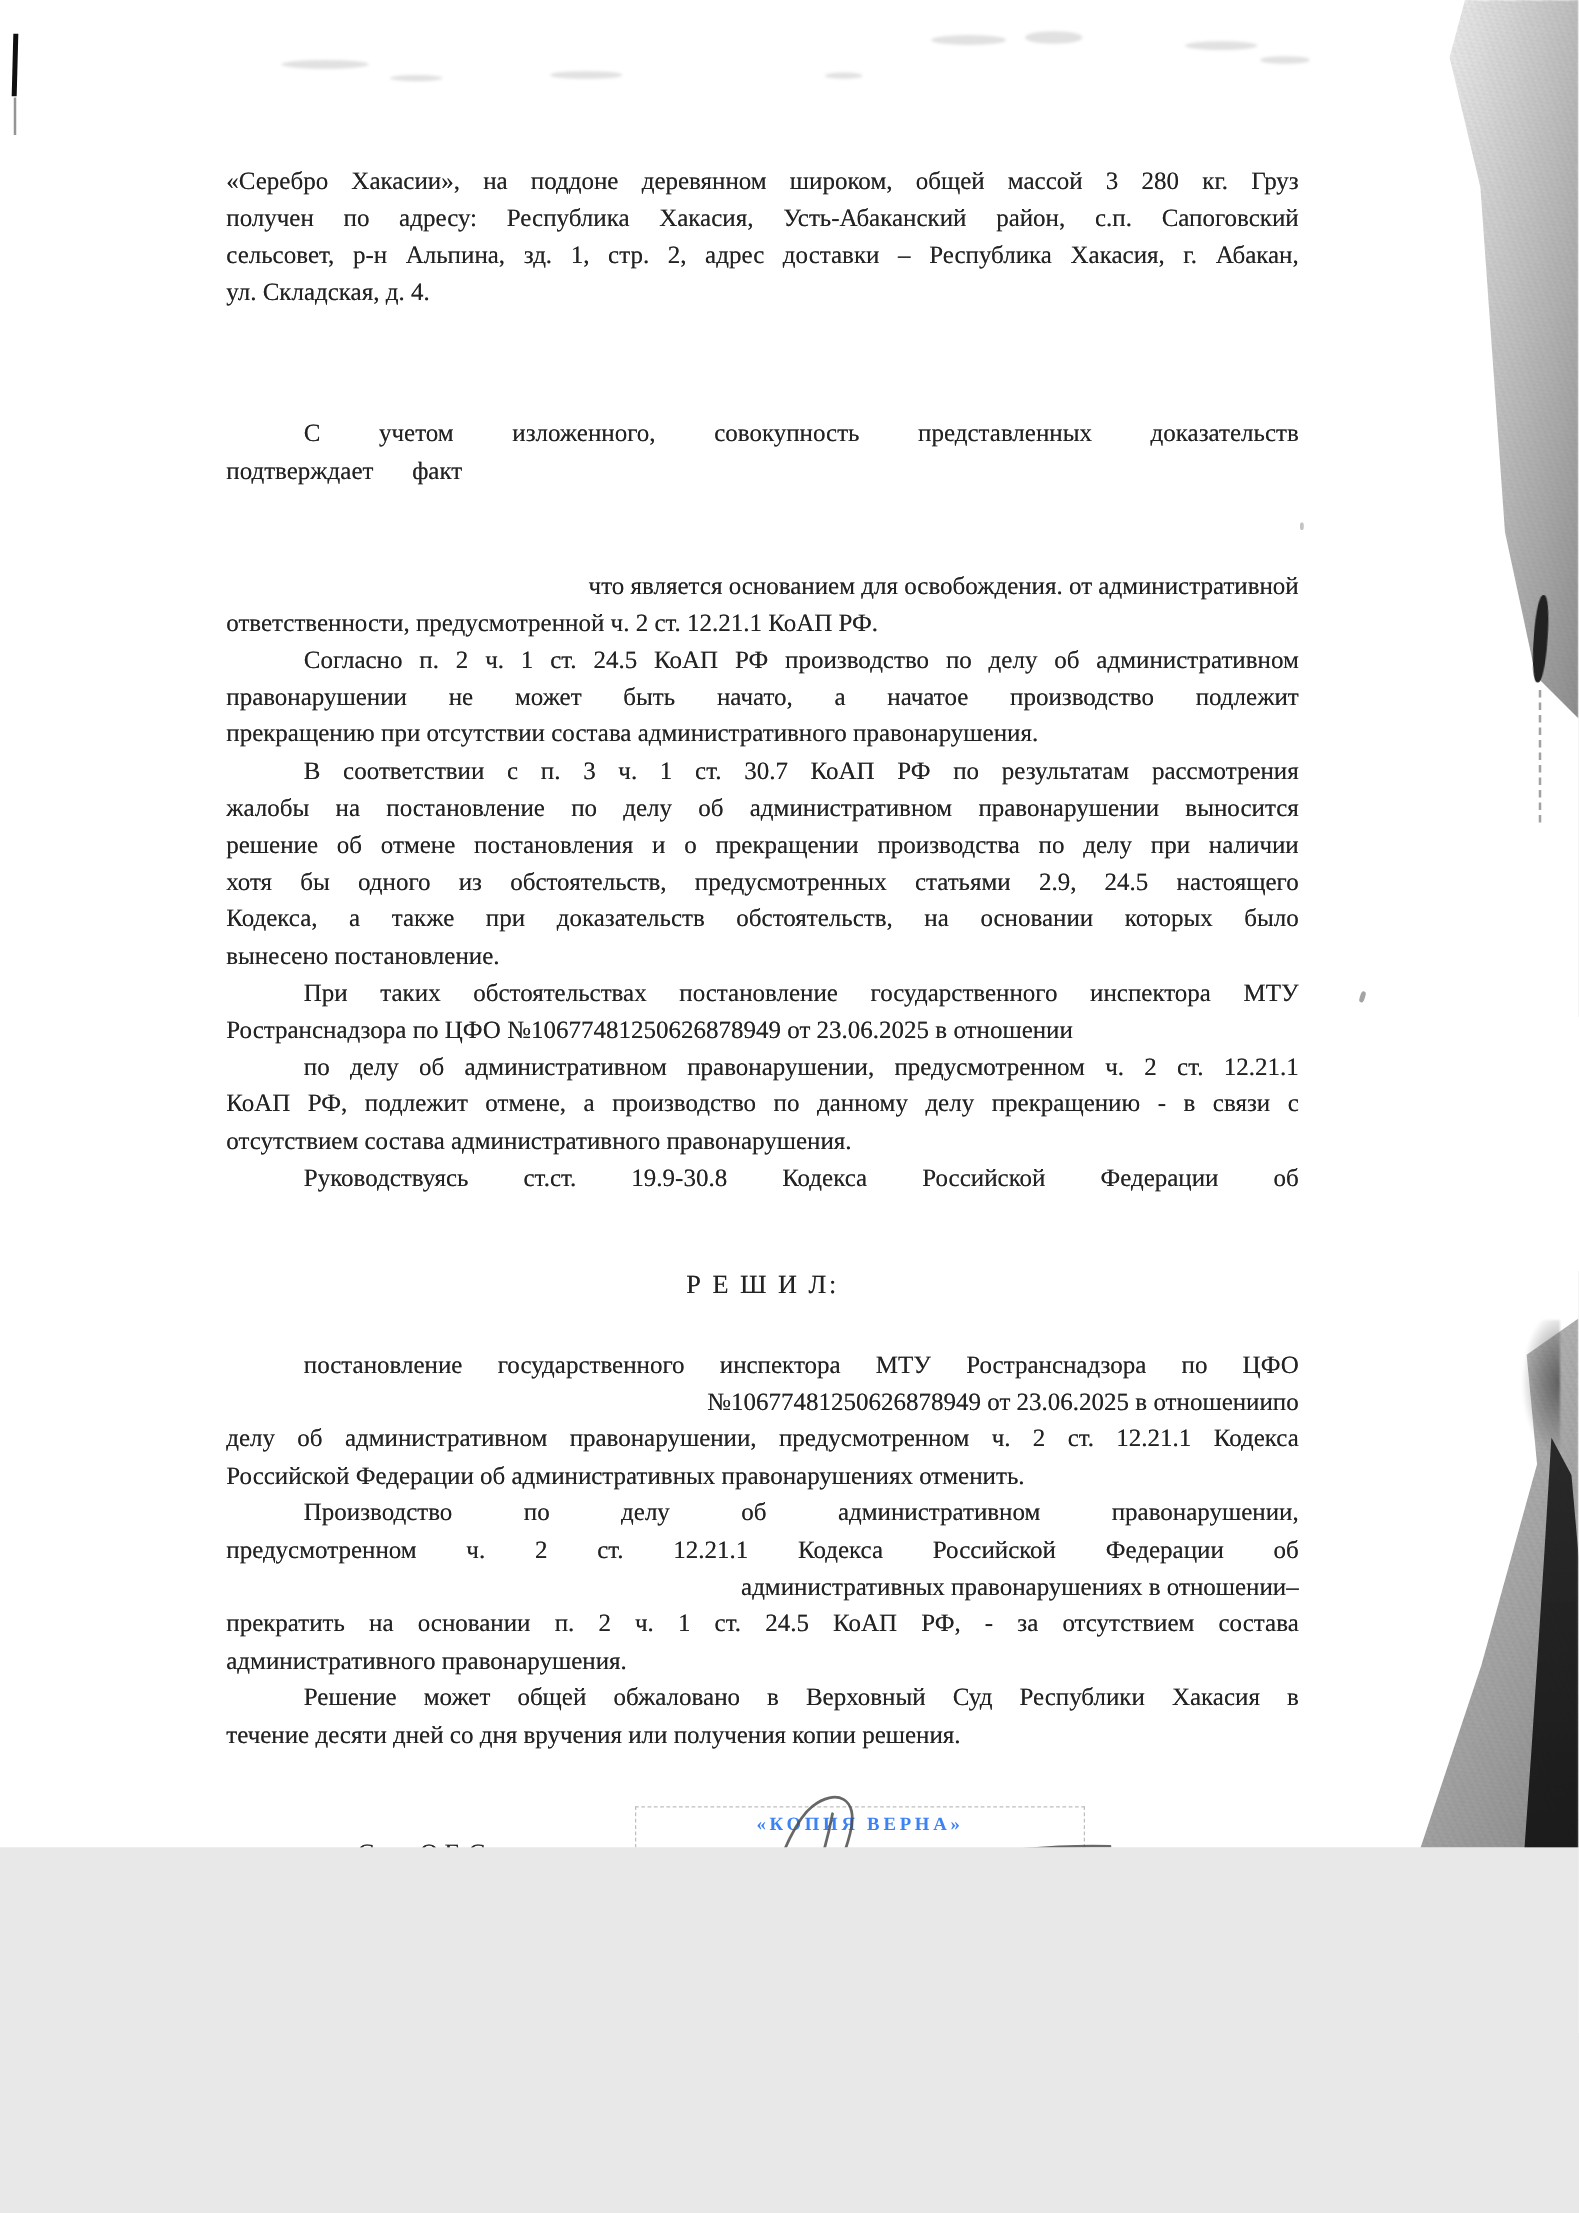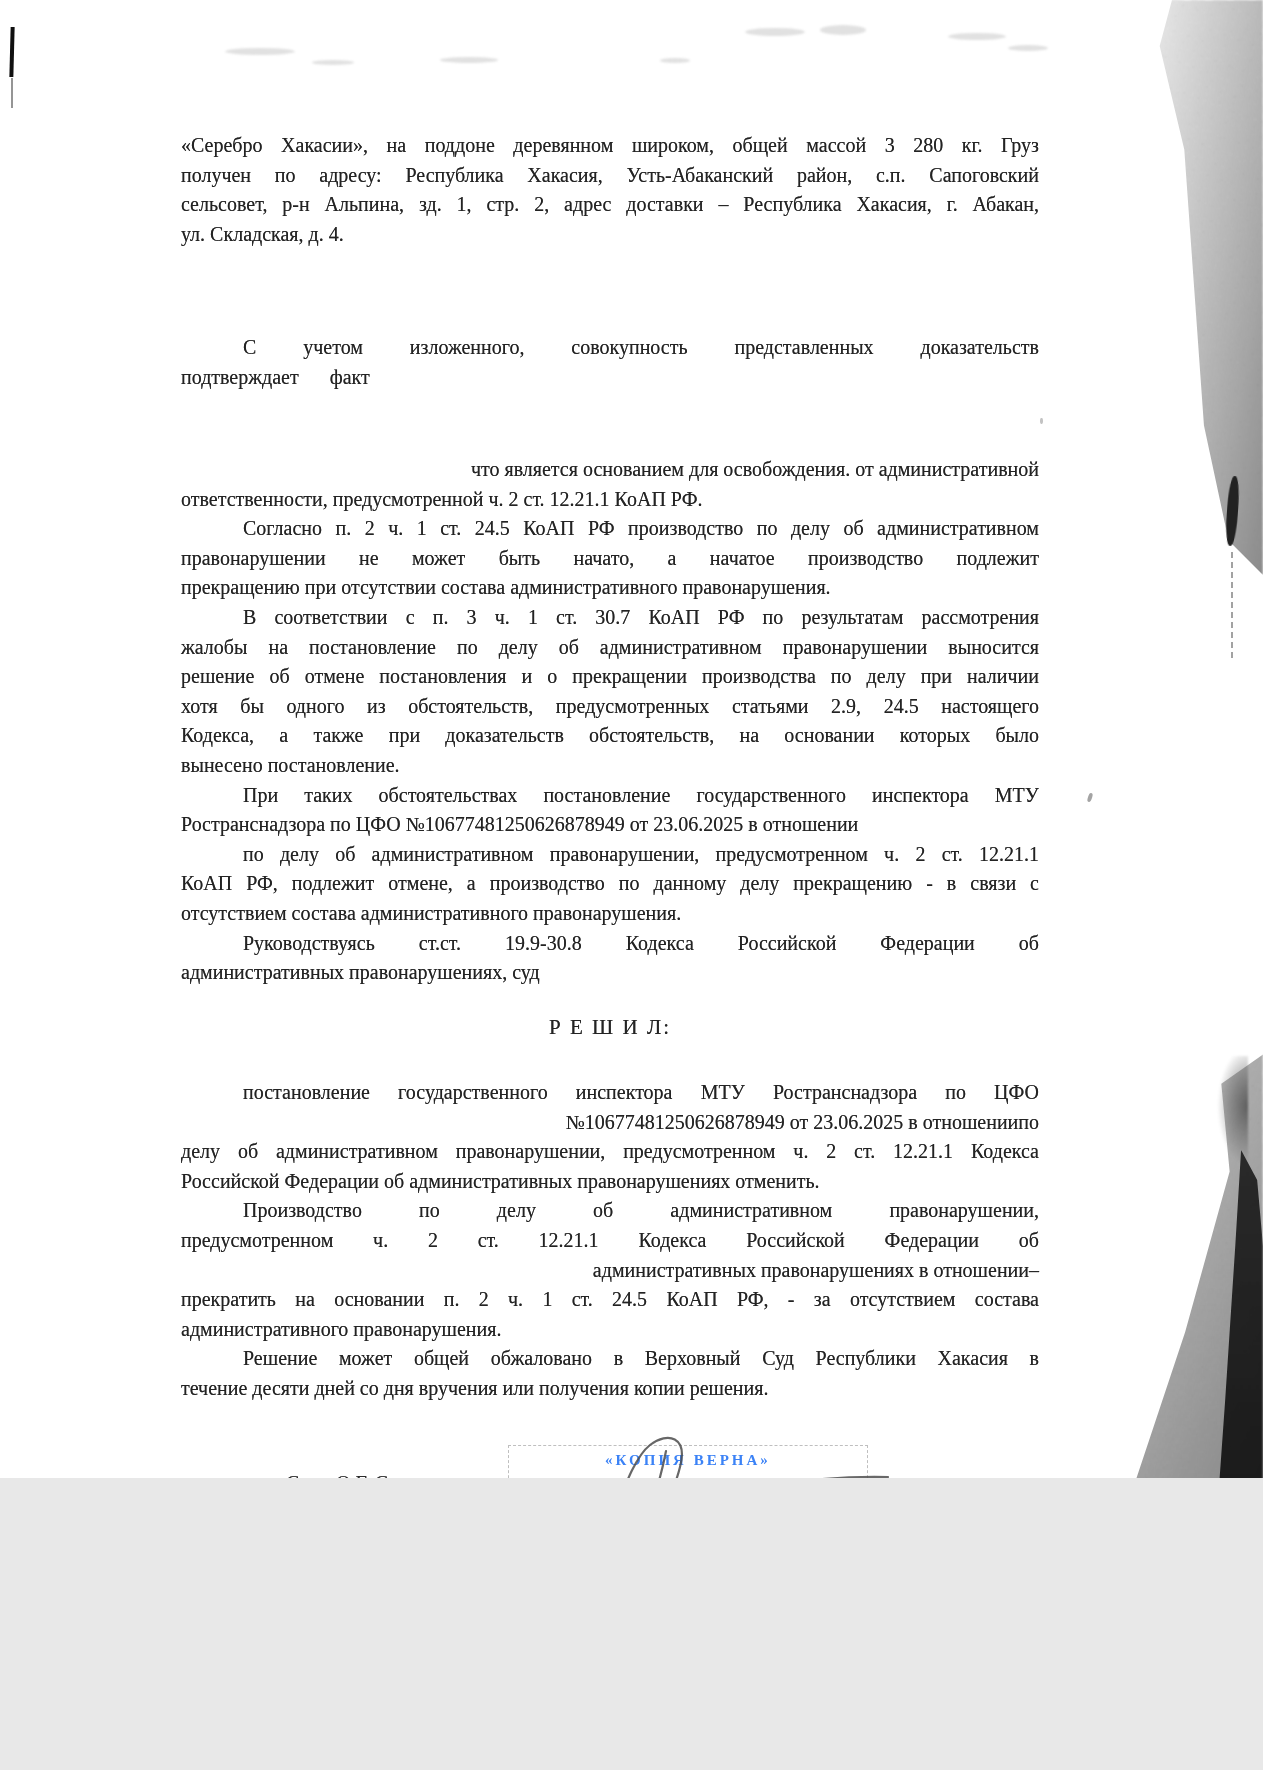--- a/index.html
+++ b/index.html
@@ -129,21 +129,20 @@
         <div class="ln st">решение об отмене постановления и о прекращении производства по делу при наличии</div>
         <div class="ln st">хотя бы одного из обстоятельств, предусмотренных статьями 2.9, 24.5 настоящего</div>
         <div class="ln st">Кодекса, а также при доказательств обстоятельств, на основании которых было</div>
         <div class="ln">вынесено постановление.</div>
         <div class="ln ind st">При таких обстоятельствах постановление государственного инспектора МТУ</div>
         <div class="ln">Ространснадзора по ЦФО №10677481250626878949 от 23.06.2025 в отношении</div>
         <div class="ln ind st">по делу об административном правонарушении, предусмотренном ч. 2 ст. 12.21.1</div>
         <div class="ln st">КоАП РФ, подлежит отмене, а производство по данному делу прекращению - в связи с</div>
         <div class="ln">отсутствием состава административного правонарушения.</div>
         <div class="ln ind st">Руководствуясь ст.ст. 19.9-30.8 Кодекса Российской Федерации об</div>
-        <div class="ln">административных правонарушениях, суд</div>
       </div>
     <div class="heading" style="top:1012px">Р Е Ш И Л:</div>
     <div class="group" style="top:1078px">
         <div class="ln ind st">постановление государственного инспектора МТУ Ространснадзора по ЦФО</div>
         <div class="ln split">
           <span>№10677481250626878949 от 23.06.2025 в отношении</span>
           <span>по</span>
         </div>
         <div class="ln st">делу об административном правонарушении, предусмотренном ч. 2 ст. 12.21.1 Кодекса</div>
         <div class="ln">Российской Федерации об административных правонарушениях отменить.</div>

